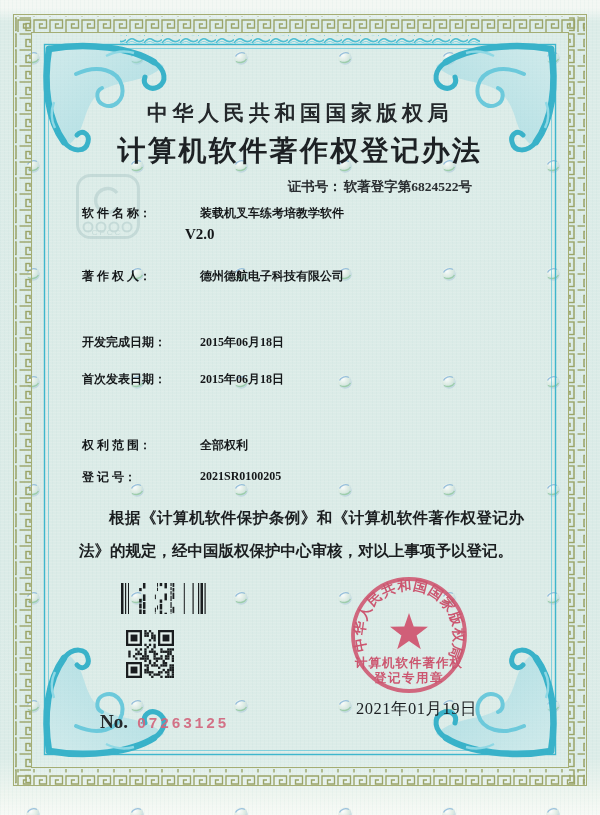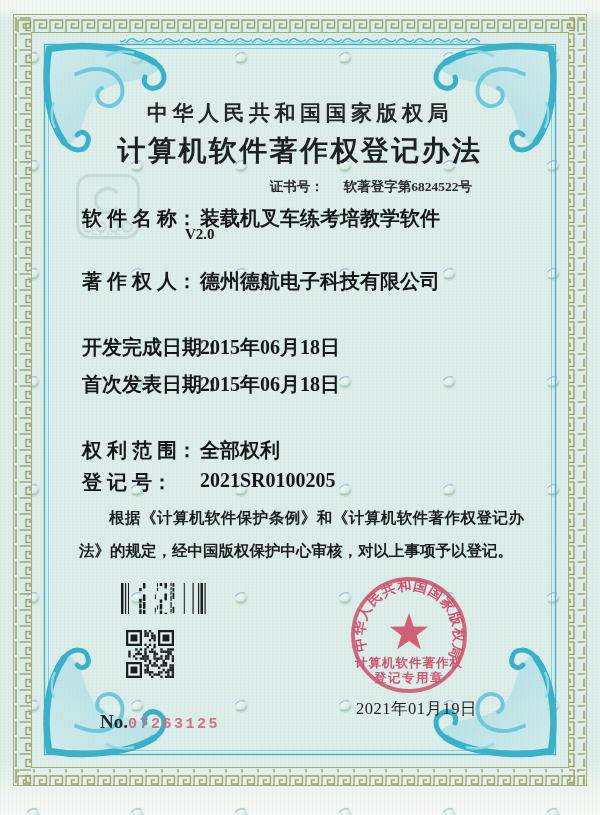--- a/index.html
+++ b/index.html
@@ -10,28 +10,28 @@
       repeating-linear-gradient(90deg, rgba(175,214,208,.10) 0 1px, rgba(175,214,208,0) 1px 4px),
       linear-gradient(180deg,#f3f7f3 0px,#f3f7f3 8px,#dcece8 22px,#dbebe7 70%,#dcece8 93%,#eef5ef 97.5%,#f7faf6 100%);
   }
   .abs{position:absolute;}
   svg.deco{position:absolute;left:0;top:0;}
   .authority{top:99px;left:0;right:0;text-align:center;font-size:21px;font-weight:700;
     letter-spacing:4.5px;color:#24282b;white-space:nowrap;}
   .cert-title{top:132px;left:0;right:0;text-align:center;font-size:28px;font-weight:700;
     letter-spacing:2.4px;color:#1d2124;white-space:nowrap;}
   .certno{top:178px;right:128px;font-size:13.5px;font-weight:700;color:#2a2e31;
-    display:flex;gap:20px;white-space:nowrap;text-align:center;}
-  .field{position:absolute;left:82px;font-size:20px;color:#15181a;white-space:nowrap;height:22px;}
+    display:flex;gap:2px;white-space:nowrap;text-align:center;}
+  .field{position:absolute;left:82px;font-size:12px;color:#15181a;white-space:nowrap;height:22px;}
   .flabel{font-weight:700;}
   .fvalue{position:absolute;left:103px;top:0;font-weight:600;margin-left:15px;}
   .value2{left:185px;top:226px;font-size:15px;font-weight:600;color:#15181a;}
   .statement{top:501px;left:79px;width:445px;font-size:15.5px;line-height:33px;
     text-align:justify;text-indent:30px;font-weight:700;color:#1b1e20;}
-  .serial{top:694px;left:100px;display:flex;align-items:baseline;}
+  .serial{top:694px;left:100px;display:flex;align-items:baseline;gap:9px;}
   .serial .no{font-size:19px;color:#24282b;font-weight:600;}
   .serial .num{font-family:Liberation Mono, monospace;font-size:15px;
     letter-spacing:2.5px;color:#d2677e;font-weight:600;opacity:.92;margin-top:22px;}
   .issue-date{top:698px;left:356px;font-size:16.5px;font-weight:400;letter-spacing:.5px;color:#1c1f22;white-space:nowrap;}
   #barcode{left:121px;top:583px;}
   #qr{left:126px;top:630px;}
   #seal{left:348px;top:574px;opacity:.93;}
 </style>
 </head>
 <body>

